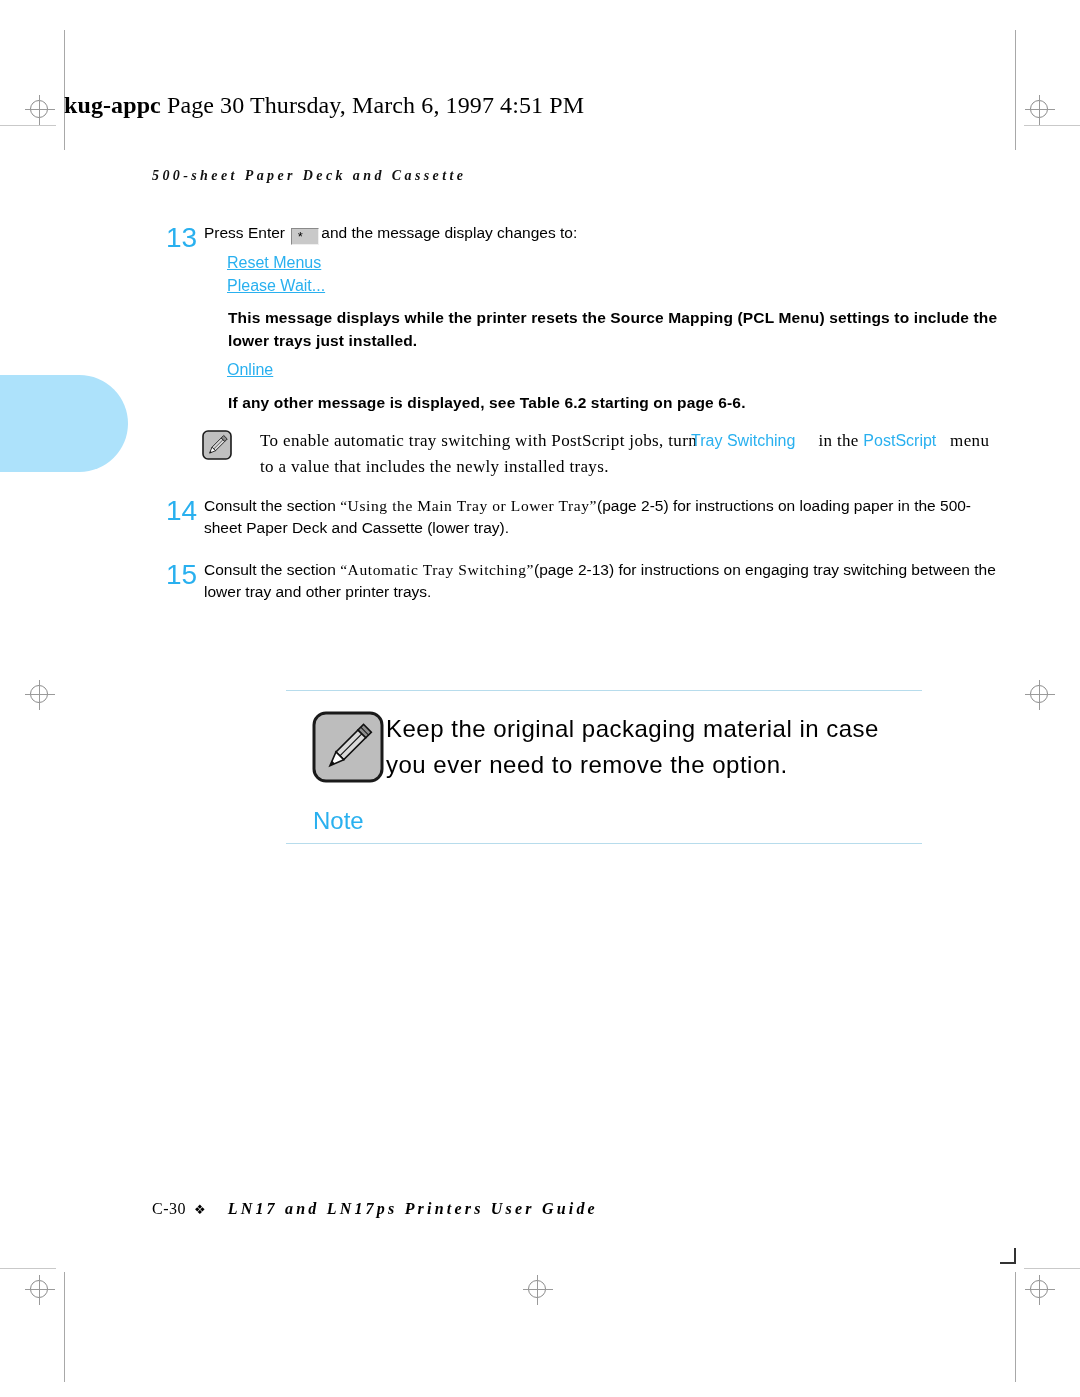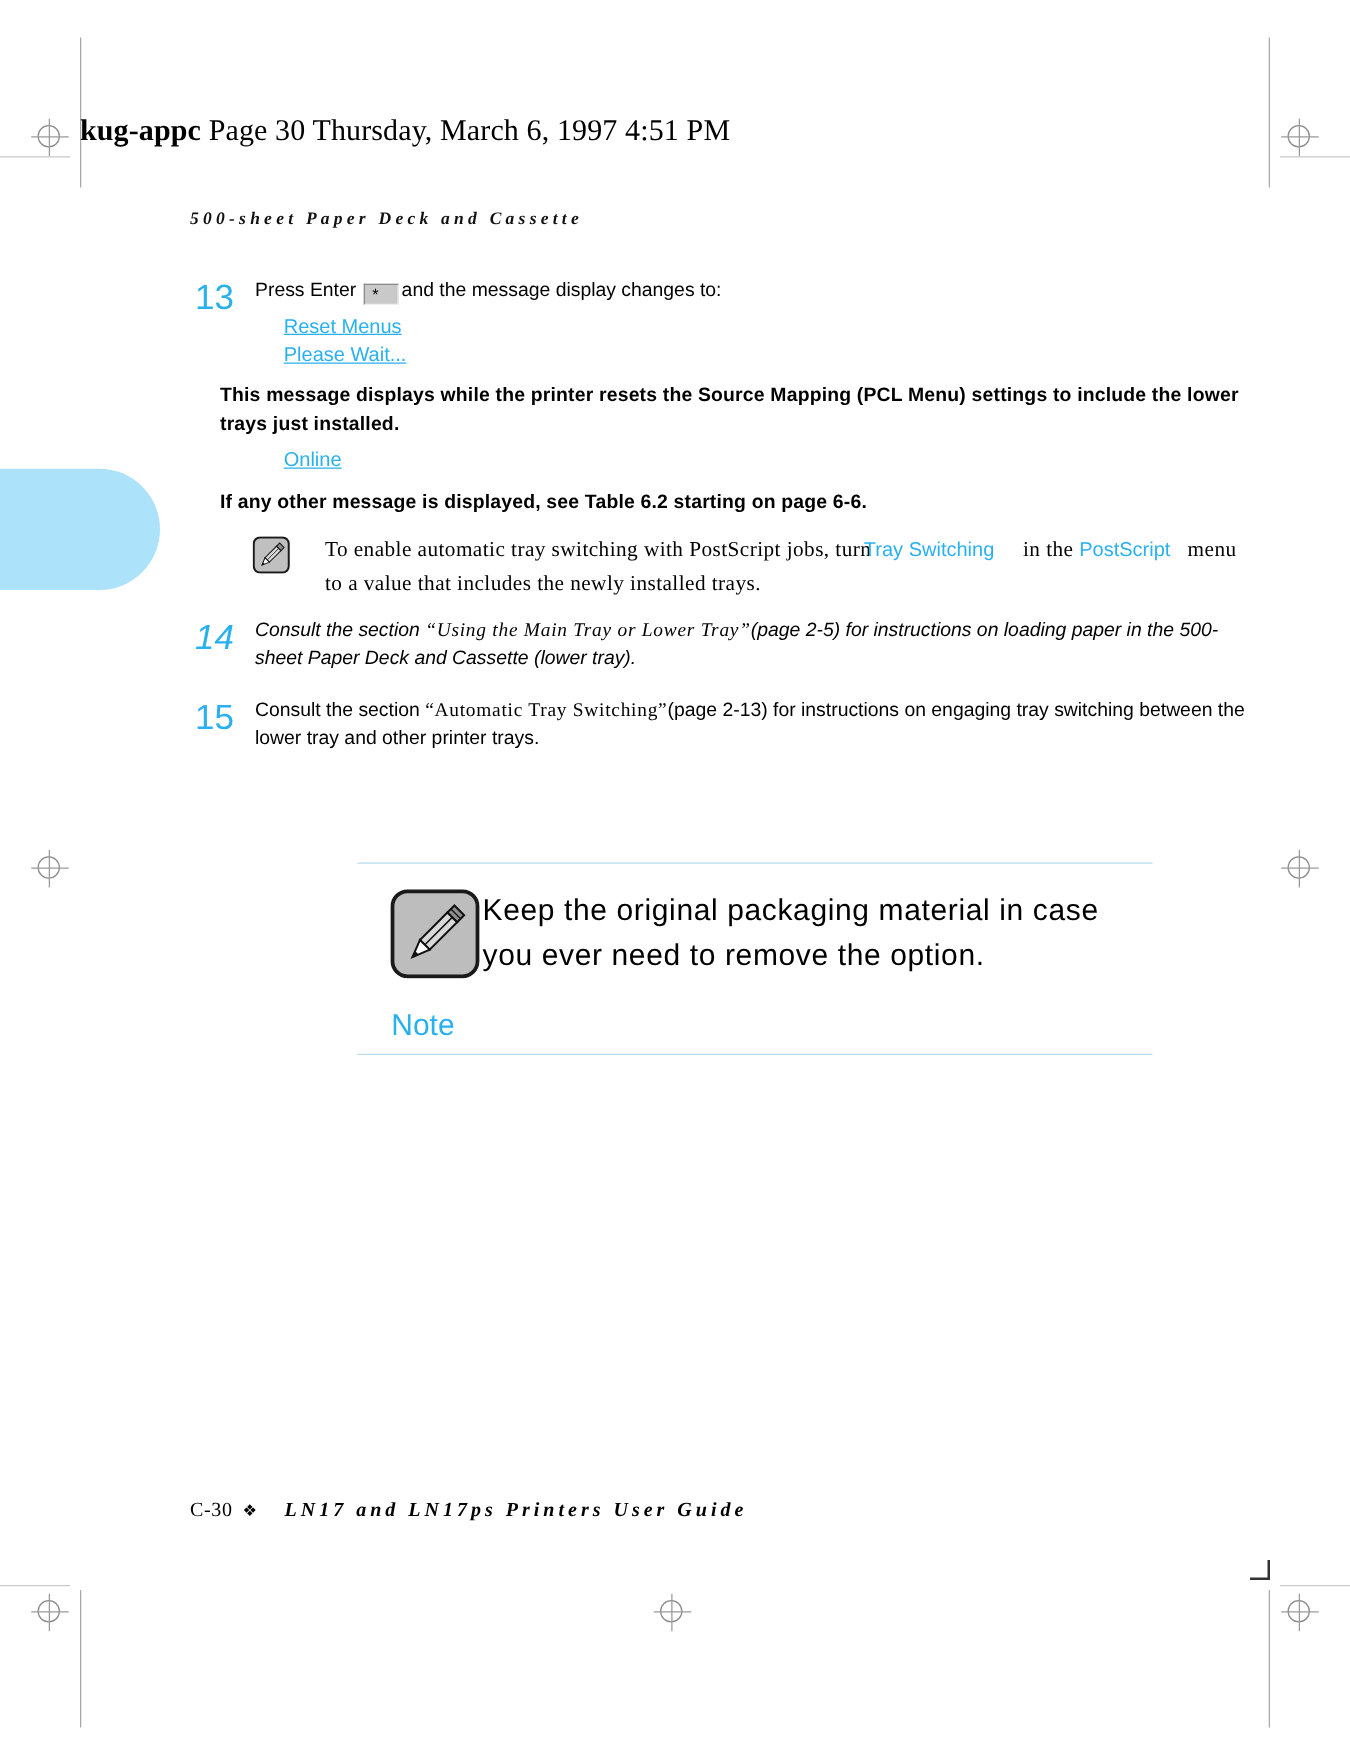--- a/index.html
+++ b/index.html
@@ -105,21 +105,21 @@
     top: 222px;
     width: 850px;
   }
 
   .step {
     position: relative;
     margin-bottom: 4px;
   }
   .step-num {
     position: absolute;
-    left: 4px;
+    left: 14px;
     top: 2px;
     width: 40px;
     font-family: "Liberation Sans", sans-serif;
     font-size: 28px;
     color: #29b0ef;
     line-height: 1;
   }
   .step-body {
     margin-left: 52px;
     font-family: "Liberation Sans", sans-serif;
@@ -162,21 +162,21 @@
     margin-bottom: 10px;
     text-decoration: underline;
   }
 
   .bold-para {
     font-family: "Liberation Sans", sans-serif;
     font-weight: bold;
     font-size: 15.5px;
     line-height: 1.45;
     color: #000;
-    margin-left: 24px;
+    margin-left: 76px;
     margin-top: 10px;
     letter-spacing: 0.15px;
   }
 
   
   .inline-note {
     position: relative;
     margin-left: 50px;
     margin-top: 14px;
     min-height: 48px;
@@ -343,21 +343,21 @@
           <polygon points="14.6,23.8 16.4,23.8 15.5,26" fill="#111"></polygon>
         </g>
       </svg>
       <div class="inline-note-text">
         <span>To enable automatic tray switching with PostScript jobs, turn</span><span class="cyan-tight">Tray Switching</span>&nbsp;&nbsp;&nbsp;&nbsp;&nbsp;<span>in the</span>
         <span class="cyan">PostScript</span>&nbsp;&nbsp;&nbsp;<span>menu to a value that includes the newly installed trays.</span>
       </div>
     </div>
   </div>
 
-  <div class="step" style="margin-top:14px;font-style:italic;">
+  <div class="step" style="margin-top:14px;">
     <div class="step-num">14</div>
     <div class="step-body">
       <span>Consult the section </span><span class="mono-serif">“Using the Main Tray or Lower Tray”</span><span>(page 2-5) for instructions on loading paper in the 500-sheet Paper Deck and Cassette (lower tray).</span>
     </div>
   </div>
 
   <div class="step" style="margin-top:20px;">
     <div class="step-num">15</div>
     <div class="step-body">
       <span>Consult the section </span><span class="mono-serif">“Automatic Tray Switching”</span><span>(page 2-13) for instructions on engaging tray switching between the lower tray and other printer trays.</span>

